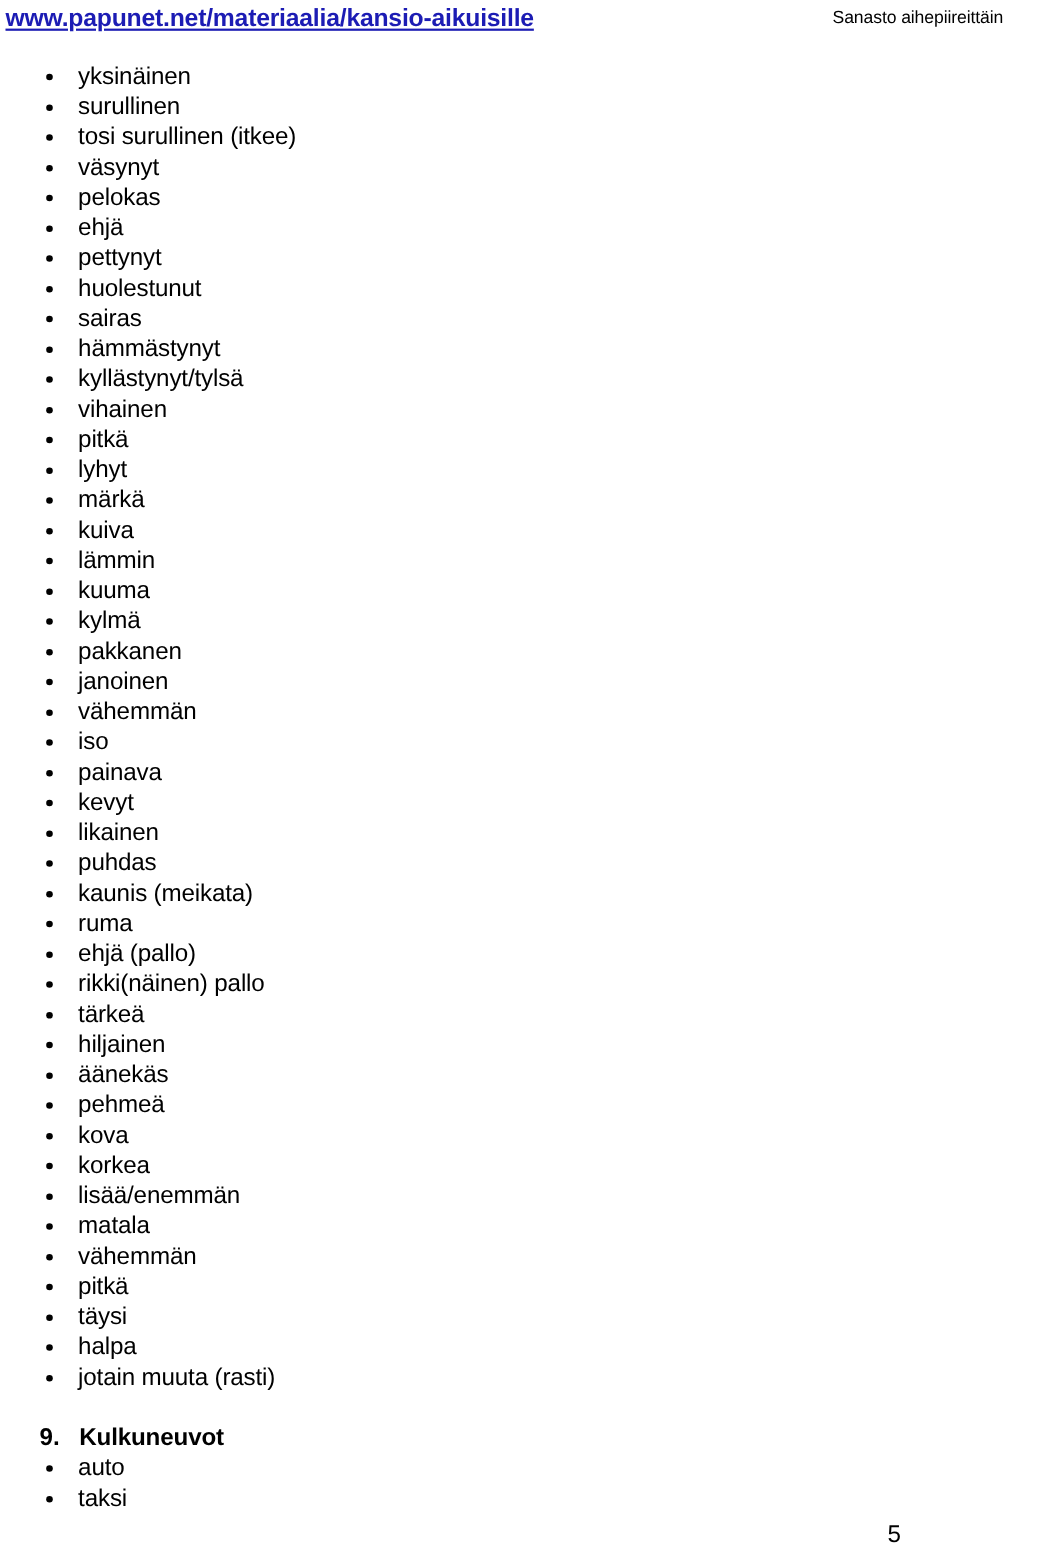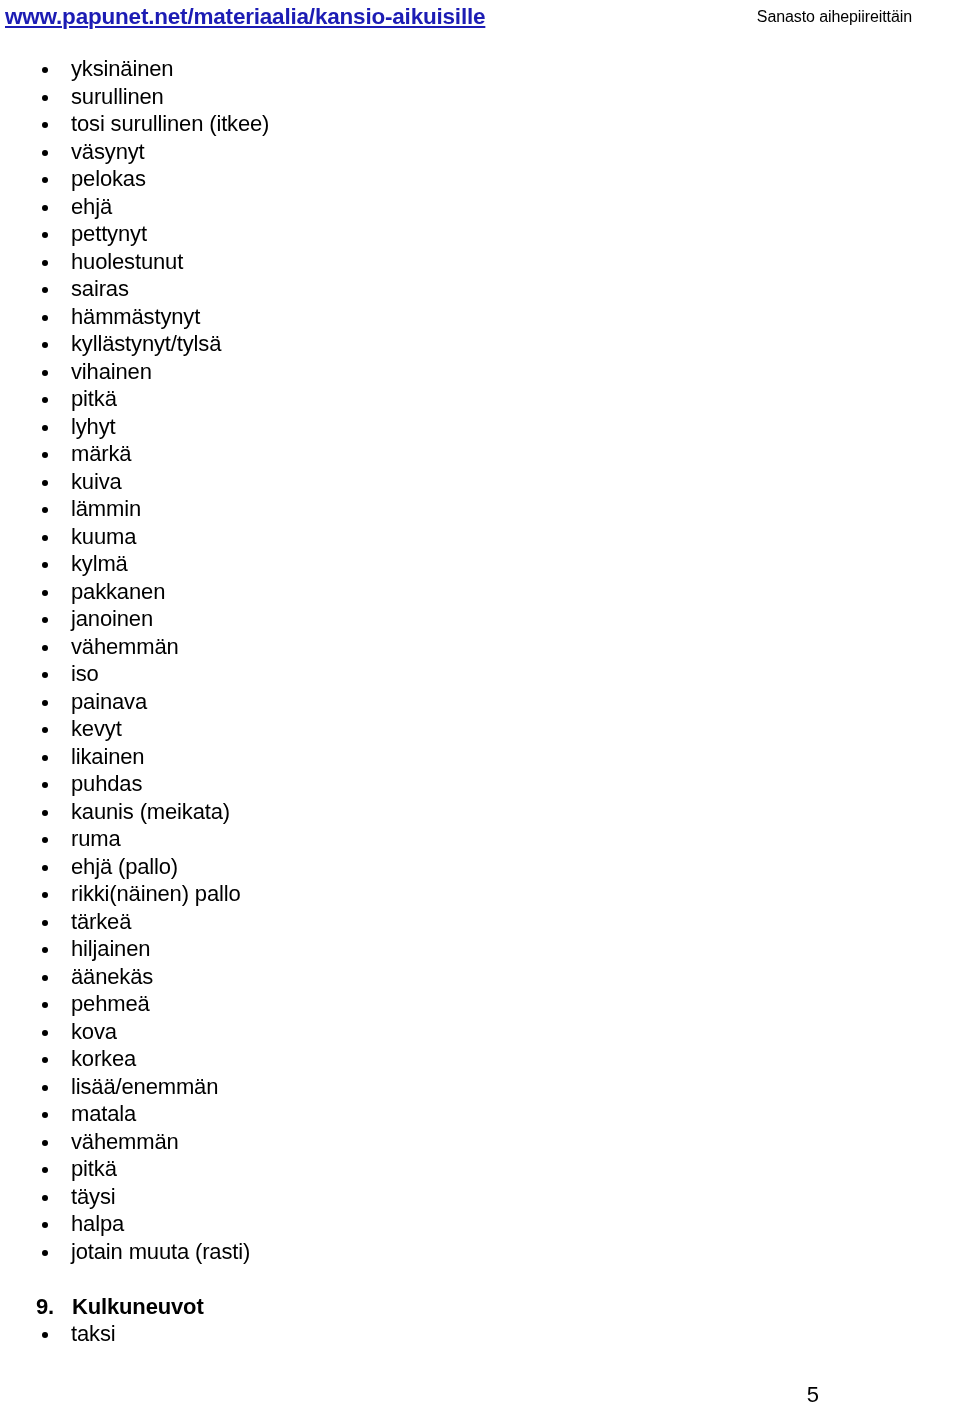--- a/index.html
+++ b/index.html
@@ -179,19 +179,20 @@
         <li class="word-item">korkea</li>
         <li class="word-item">lisää/enemmän</li>
         <li class="word-item">matala</li>
         <li class="word-item">vähemmän</li>
         <li class="word-item">pitkä</li>
         <li class="word-item">täysi</li>
         <li class="word-item">halpa</li>
         <li class="word-item">jotain muuta (rasti)</li>
         <li class="spacer-item">&nbsp;</li>
         <li class="section-heading"><span class="sec-num">9.</span><span>Kulkuneuvot</span></li>
+        <li class="word-item">auto</li>
         <li class="word-item">taksi</li>
       </ul>
   </div>
 
   <div class="page-number">5</div>
 
 </div>
 
 </body></html>

